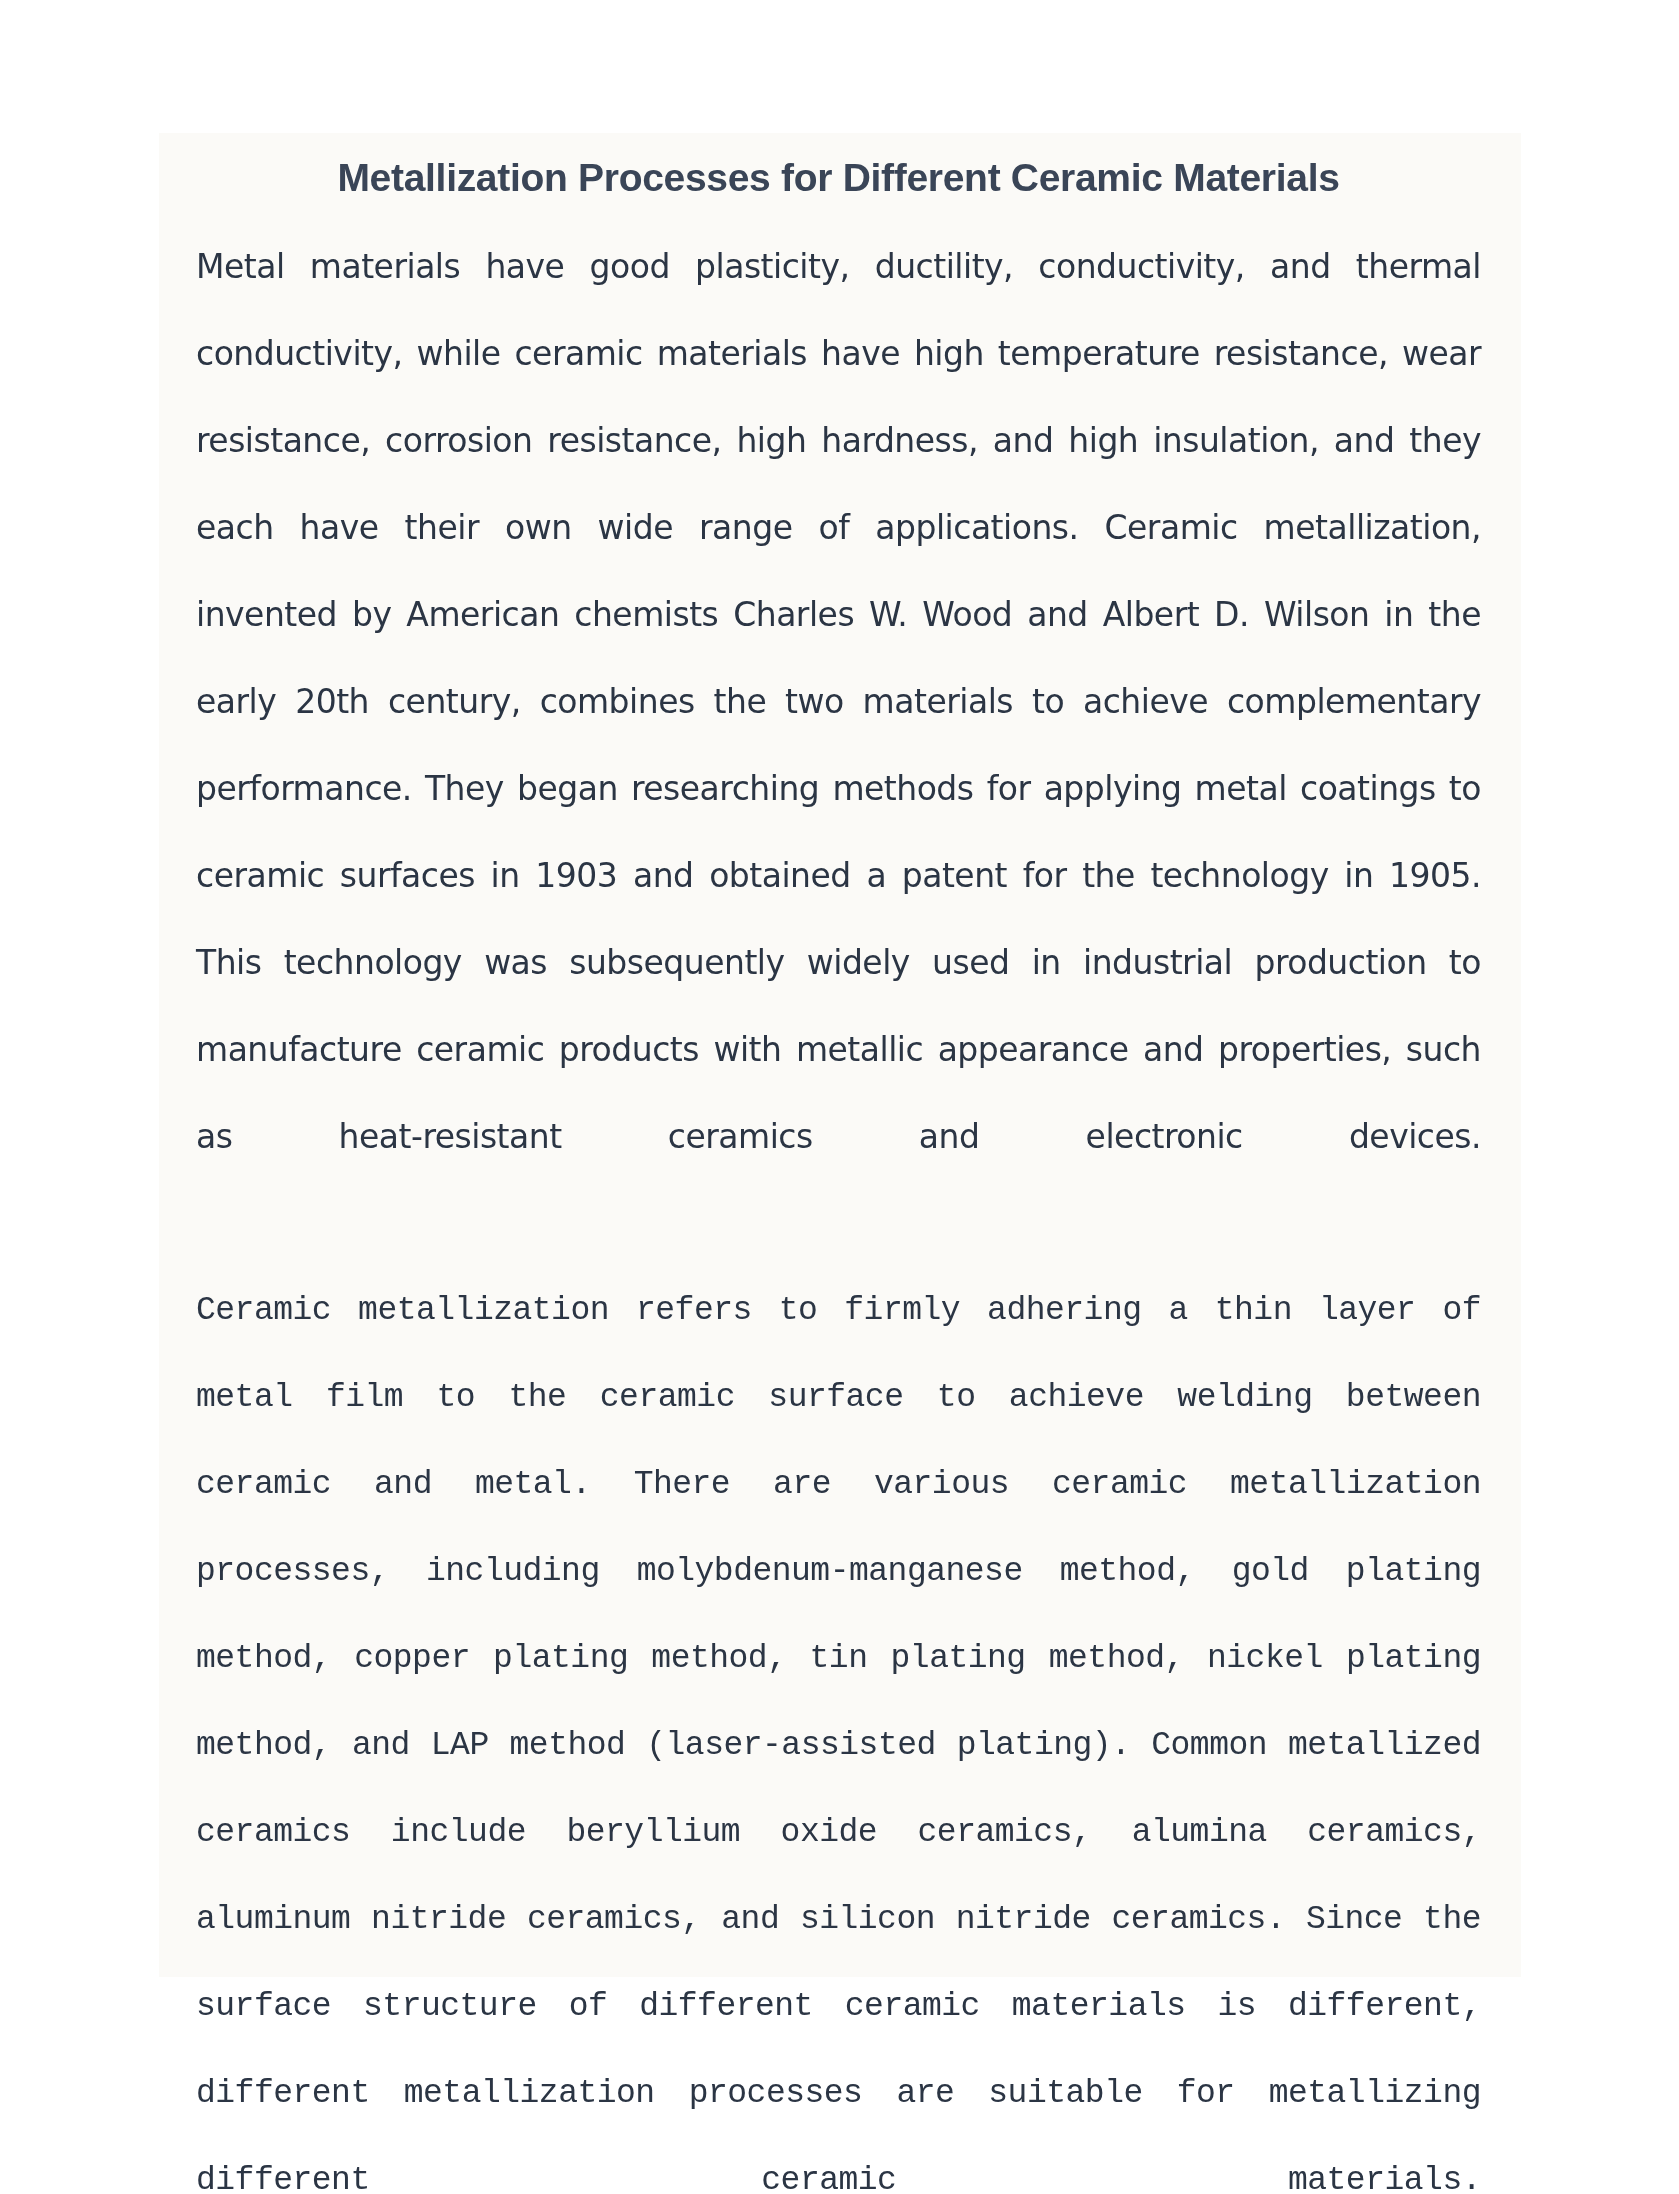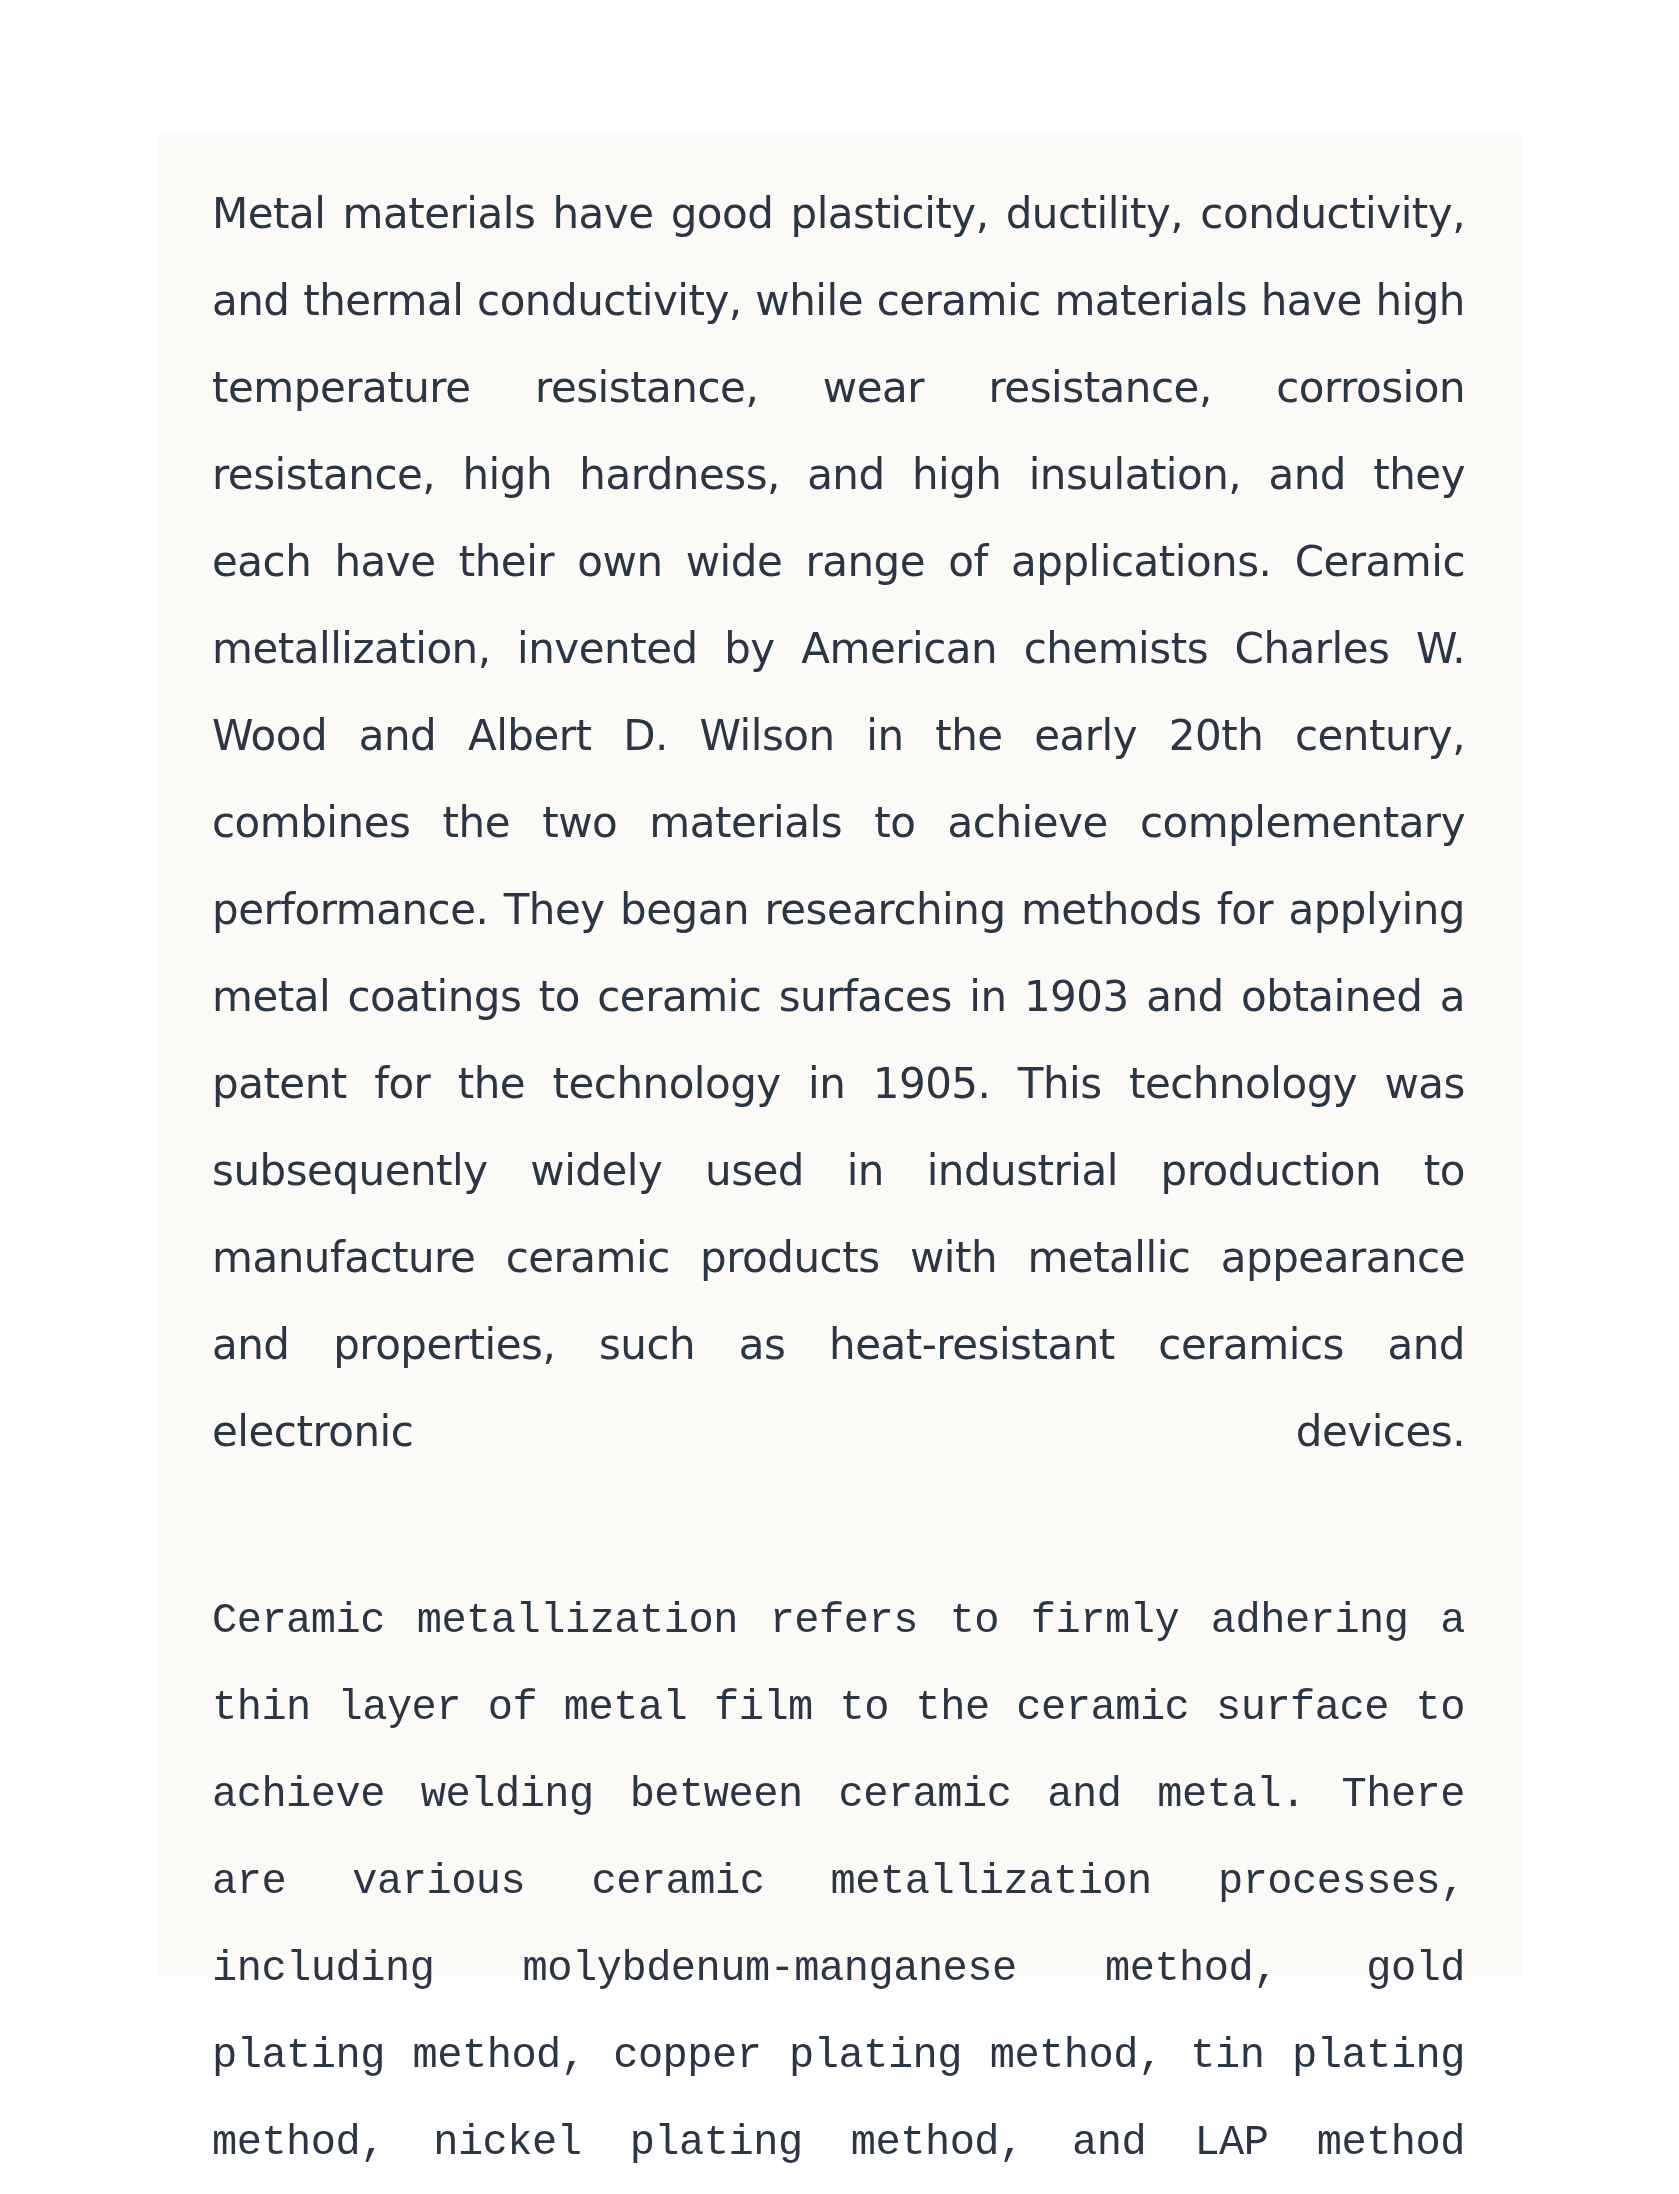--- a/index.html
+++ b/index.html
@@ -42,26 +42,26 @@
     line-height: 1.24;
     color: #3a4557;
     text-align: center;
     letter-spacing: -0.3px;
     margin: 0 0 21px 0;
     white-space: nowrap;
   }
 
   .doc-paragraph {
     font-family: "DejaVu Sans", sans-serif;
-    font-size: 42px;
+    font-size: 33px;
     line-height: 87px;
     color: #2b3544;
     text-align: justify;
     text-justify: inter-word;
-    margin: 16px;
+    margin: 0;
     letter-spacing: -0.5px;
     word-spacing: 0.3px;
   }
 
   .doc-paragraph + .doc-paragraph {
     margin-top: 0px;
     font-family: Liberation Mono, monospace;
   }
 
   
@@ -73,20 +73,21 @@
 </style>
 </head>
 <body>
 
 <div class="page">
 
   <div class="paper-tint"></div>
 
   <div class="content">
 
+    <h1 class="doc-title">Metallization Processes for Different Ceramic Materials</h1>
 
     <p class="doc-paragraph">Metal materials have good plasticity, ductility, conductivity, and thermal conductivity, while ceramic materials have high temperature resistance, wear resistance, corrosion resistance, high hardness, and high insulation, and they each have their own wide range of applications. Ceramic metallization, invented by American chemists Charles W. Wood and Albert D. Wilson in the early 20th century, combines the two materials to achieve complementary performance. They began researching methods for applying metal coatings to ceramic surfaces in 1903 and obtained a patent for the technology in 1905. This technology was subsequently widely used in industrial production to manufacture ceramic products with metallic appearance and properties, such as heat-resistant ceramics and electronic devices.</p>
 
     <p class="doc-paragraph">Ceramic metallization refers to firmly adhering a thin layer of metal film to the ceramic surface to achieve welding between ceramic and metal. There are various ceramic metallization processes, including molybdenum-manganese method, gold plating method, copper plating method, tin plating method, nickel plating method, and LAP method (laser-assisted plating). Common metallized ceramics include beryllium oxide ceramics, alumina ceramics, aluminum nitride ceramics, and silicon nitride ceramics. Since the surface structure of different ceramic materials is different, different metallization processes are suitable for metallizing different ceramic materials.</p>
 
   </div>
 
 </div>
 
 

